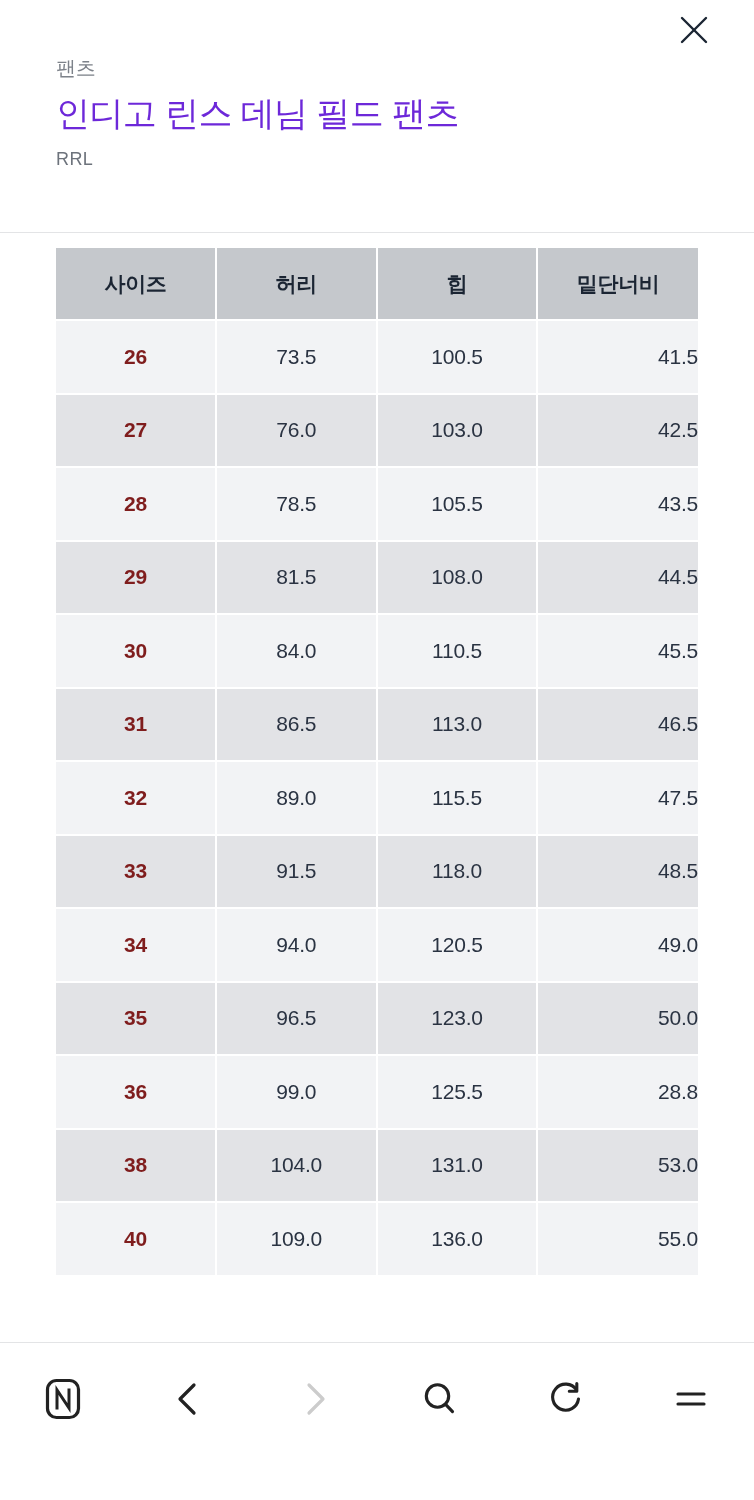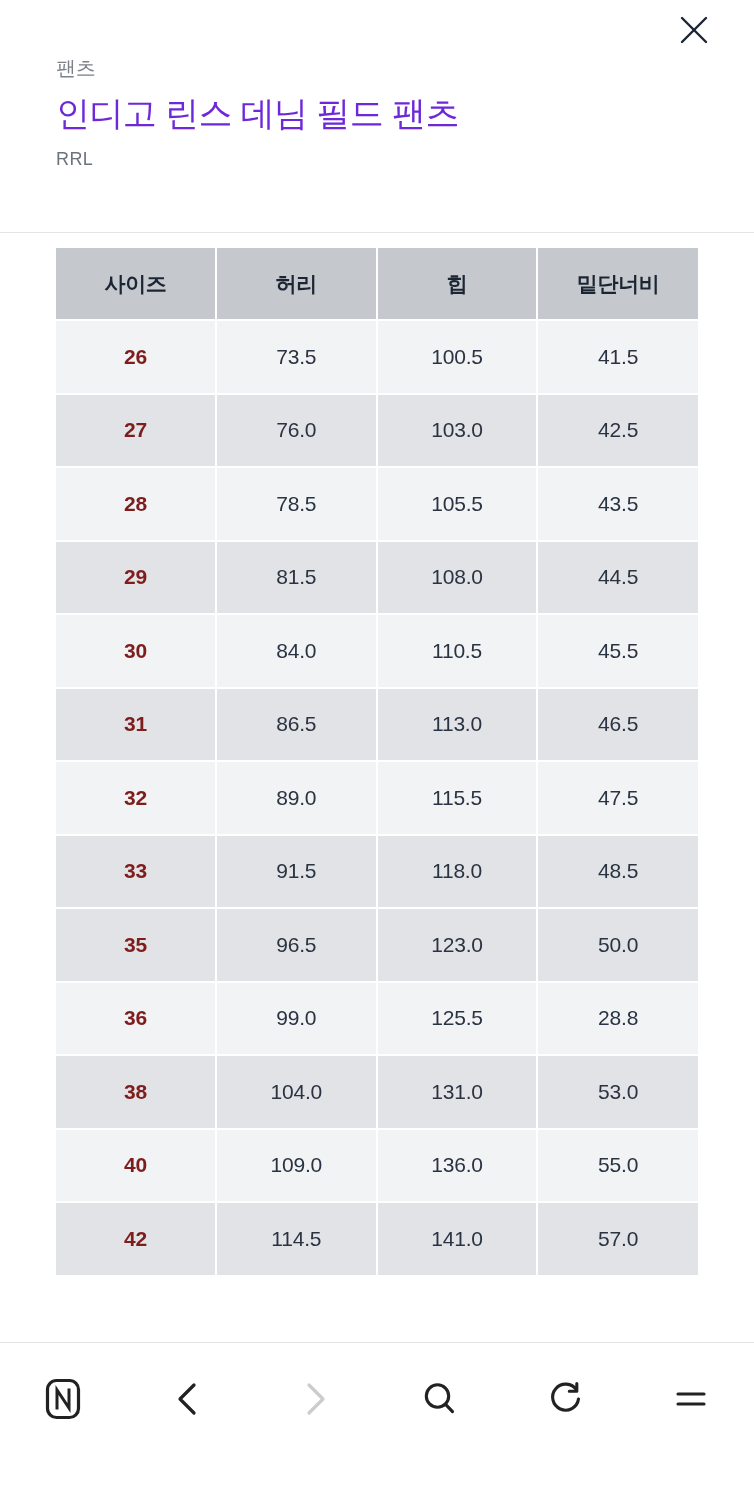--- a/index.html
+++ b/index.html
@@ -113,21 +113,21 @@
   table.size-table td {
     height: 71.5px;
     font-size: 21px;
     text-align: center;
     color: #2a3342;
     border-right: 2px solid #ffffff;
     border-bottom: 2px solid #ffffff;
     padding: 0;
     letter-spacing: -0.2px;
   }
-  table.size-table td:last-child { border-right: none; }
+  table.size-table td:last-child { border-right: none; text-align: right; }
   table.size-table tr:last-child td { border-bottom: none; }
 
   table.size-table td.size-cell {
     font-weight: 700;
     color: #7f1d1d;
   }
 
   table.size-table tbody tr.row-odd  td { background: #f2f3f5; }
   table.size-table tbody tr.row-even td { background: #e2e3e6; }
 
@@ -246,20 +246,26 @@
           <td>89.0</td>
           <td>115.5</td>
           <td>47.5</td>
         </tr>
         <tr class="row-even">
           <td class="size-cell">33</td>
           <td>91.5</td>
           <td>118.0</td>
           <td>48.5</td>
         </tr>
+        <tr class="row-odd">
+          <td class="size-cell">34</td>
+          <td>94.0</td>
+          <td>120.5</td>
+          <td>49.0</td>
+        </tr>
         <tr class="row-even">
           <td class="size-cell">35</td>
           <td>96.5</td>
           <td>123.0</td>
           <td>50.0</td>
         </tr>
         <tr class="row-odd">
           <td class="size-cell">36</td>
           <td>99.0</td>
           <td>125.5</td>
@@ -270,26 +276,20 @@
           <td>104.0</td>
           <td>131.0</td>
           <td>53.0</td>
         </tr>
         <tr class="row-odd">
           <td class="size-cell">40</td>
           <td>109.0</td>
           <td>136.0</td>
           <td>55.0</td>
         </tr>
-        <tr class="row-even">
-          <td class="size-cell">42</td>
-          <td>114.5</td>
-          <td>141.0</td>
-          <td>57.0</td>
-        </tr>
       </tbody>
   </table>
 </div>
 
 <div class="nav-divider"></div>
 
 <div class="bottom-nav">
 
   <div class="nav-btn">
     <svg width="42" height="42" viewBox="0 0 42 42" aria-hidden="true">

